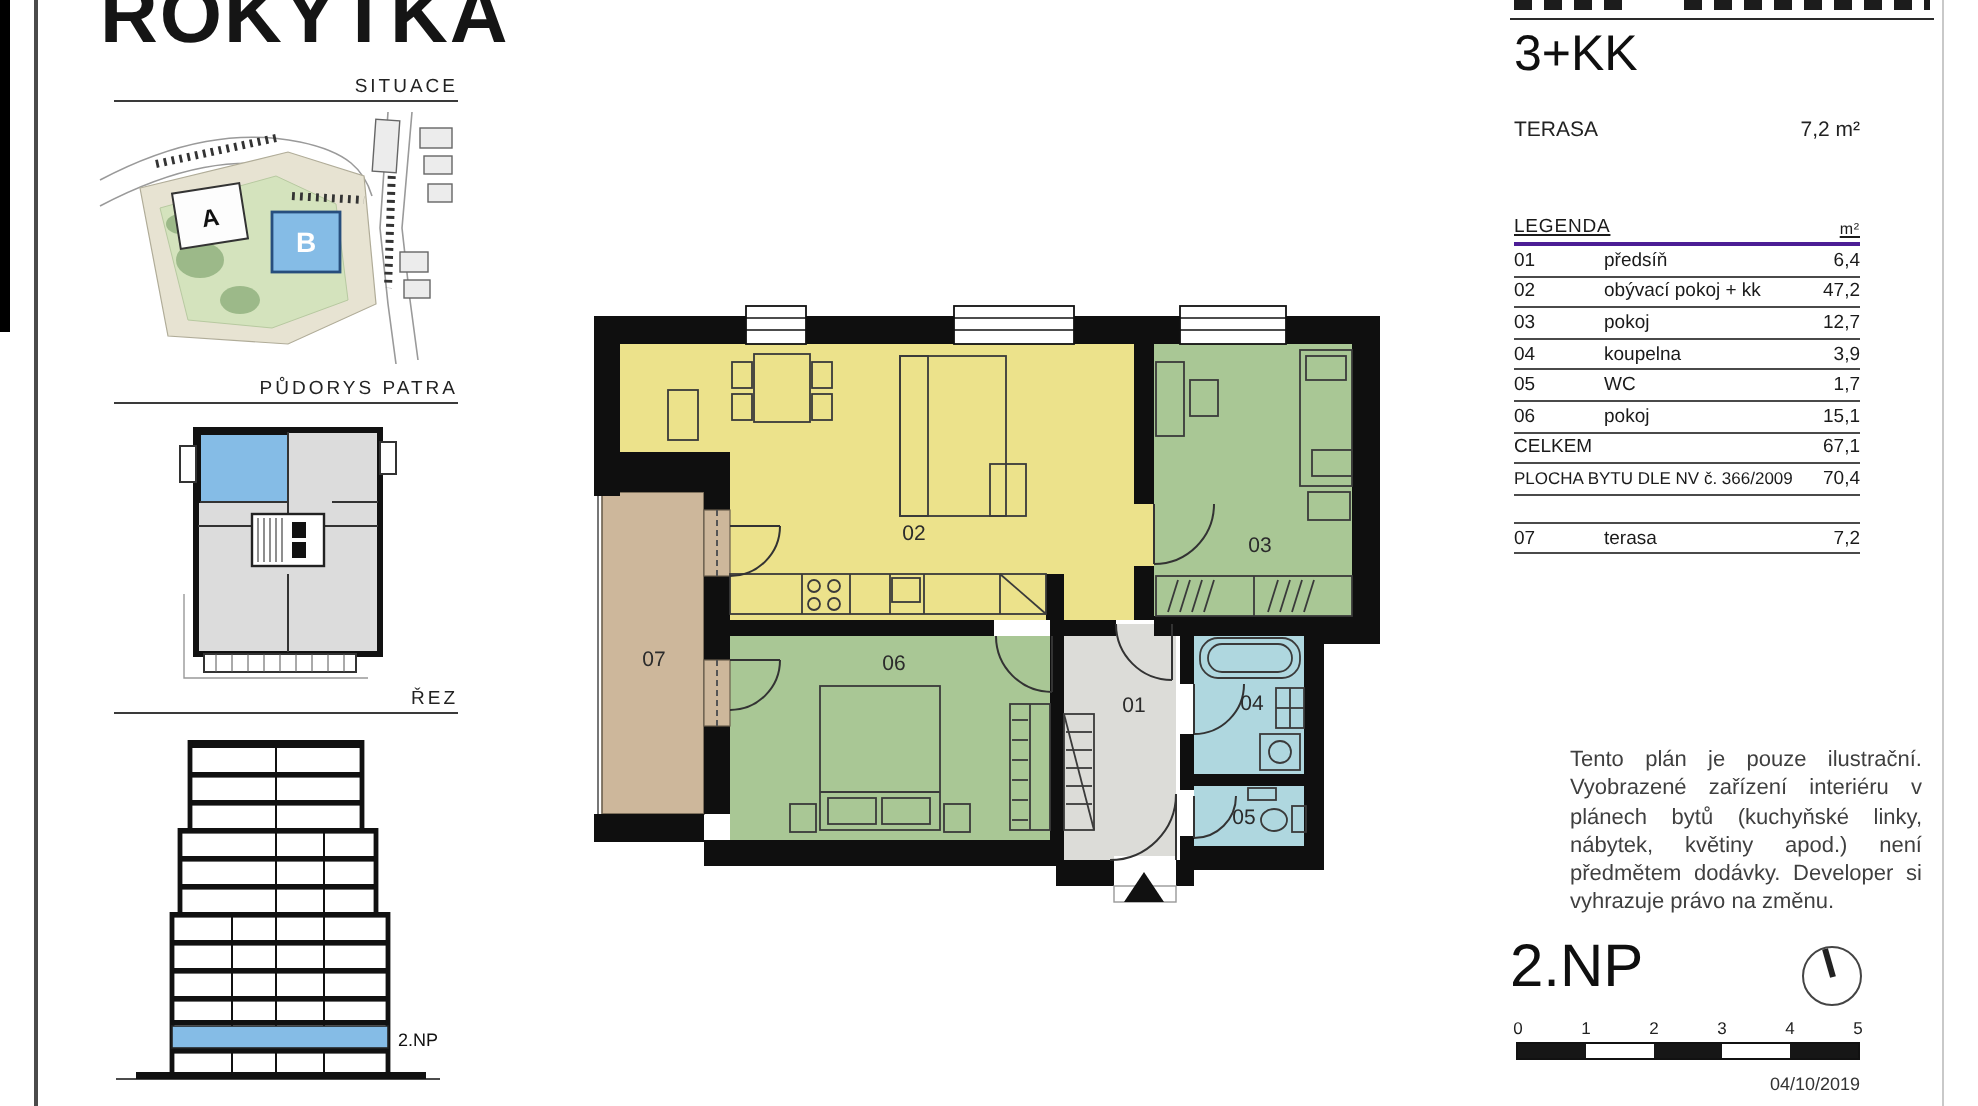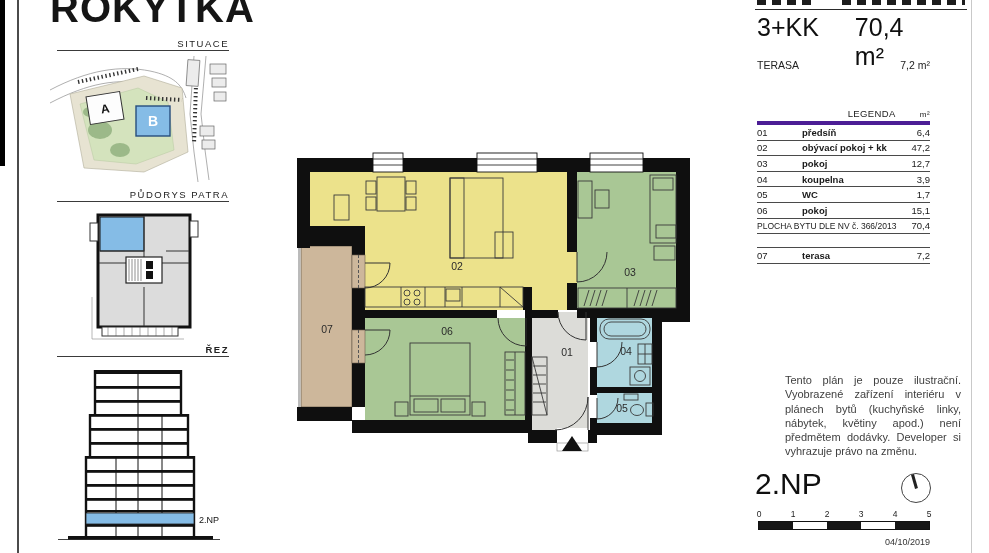--- a/index.html
+++ b/index.html
@@ -16,25 +16,25 @@
   .logo{left:50px;top:-14px;font-size:40px;font-weight:800;letter-spacing:1px;color:#151515;white-space:nowrap;}
   
   .side-label{left:57px;width:172px;text-align:right;font-size:9.5px;letter-spacing:1.5px;color:#222;}
   .side-rule{left:57px;width:172px;height:1px;background:#3a3a3a;}
   
   .cut-strip{top:0;height:5px;background:repeating-linear-gradient(90deg,#1c1c1c 0 9px,transparent 9px 15px);}
   .hdr-rule{left:755px;top:9px;width:212px;height:1px;background:#2a2a2a;}
   .unit-row{left:757px;top:13px;width:173px;display:flex;justify-content:space-between;align-items:baseline;font-size:25px;color:#0f0f0f;gap:36px;}
   .terasa-row{left:757px;top:59px;width:173px;display:flex;justify-content:space-between;font-size:10.5px;color:#222;}
   .legend{left:757px;top:108px;width:173px;font-size:9.5px;color:#1a1a1a;}
-  .lg-head{display:flex;justify-content:flex-end;align-items:flex-end;border-bottom:4px solid #4c1d95;padding-bottom:2px;letter-spacing:.4px;}
+  .lg-head{display:flex;justify-content:space-between;align-items:flex-end;border-bottom:2px solid #4c1d95;padding-bottom:2px;letter-spacing:.4px;text-decoration:underline;}
   .lg-head .m2{font-size:8px;padding-left:24px;}
   .lg-row{display:flex;align-items:center;height:14.6px;border-bottom:1px solid #4a4a4a;}
   .lg-num{width:45px;}
-  .lg-name{flex:1;font-weight:bold;}
+  .lg-name{flex:1;}
   .lg-val{text-align:center;}
   .lg-total{font-size:9.5px;}
   .lg-statute .lg-name2{font-size:8.5px;flex:1;}
   .lg-gap{height:13px;border:none;}
   .lg-terr{border-top:1px solid #4a4a4a;}
   .disclaimer{left:785px;top:373px;width:176px;font-size:11px;line-height:1.3;text-align:justify;color:#3f3f3f;}
   .floor-big{left:755px;top:467px;font-size:30px;color:#0f0f0f;}
   .scalebar{left:758px;top:509px;width:172px;height:24px;}
   .scalebar .tick{position:absolute;top:0;font-size:8.5px;color:#222;width:10px;text-align:center;}
   .bar{position:absolute;left:0;top:12px;width:170px;height:7px;border:1px solid #111;display:flex;}
@@ -124,21 +124,21 @@
     <line x1="36" y1="116" x2="36" y2="125"></line>
       <line x1="44" y1="116" x2="44" y2="125"></line>
     <line x1="52" y1="116" x2="52" y2="125"></line>
       <line x1="60" y1="116" x2="60" y2="125"></line>
     <line x1="68" y1="116" x2="68" y2="125"></line>
       <line x1="76" y1="116" x2="76" y2="125"></line>
     <line x1="84" y1="116" x2="84" y2="125"></line>
   </g>
 </svg>
 
-<div class="abs side-label" style="top:344px;font-weight:bold;">ŘEZ</div>
+<div class="abs side-label" style="top:344px;">ŘEZ</div>
 <div class="abs side-rule" style="top:356px;"></div>
 
 <svg class="abs" style="left:58px;top:360px;" width="162" height="190" viewBox="0 0 162 190">
 
   <g fill="#111">
     <rect x="36" y="10" width="88" height="4"></rect>
     <rect x="36" y="26" width="88" height="2.8"></rect>
     <rect x="36" y="40" width="88" height="2.8"></rect>
     <rect x="31" y="54" width="100" height="2.8"></rect>
     <rect x="31" y="68" width="100" height="2.8"></rect>
@@ -349,21 +349,20 @@
     <text x="622" y="412">05</text>
   </g>
 </svg>
 
 <div class="abs cut-strip" style="left:757px;width:60px;"></div>
 <div class="abs cut-strip" style="left:842px;width:123px;"></div>
 <div class="abs hdr-rule"></div>
 
 <div class="abs unit-row">
   <span>3+KK</span>
-  <span>70,4 m²</span>
 </div>
 <div class="abs terasa-row">
   <span>TERASA</span>
   <span>7,2 m²</span>
 </div>
 
 <div class="abs legend">
   <div class="lg-head">
     <span>LEGENDA</span>
     <span class="m2">m²</span>
@@ -398,22 +397,26 @@
     <span class="lg-name">WC</span>
     <span class="lg-val">1,7</span>
   </div>
 
   <div class="lg-row">
     <span class="lg-num">06</span>
     <span class="lg-name">pokoj</span>
     <span class="lg-val">15,1</span>
   </div>
 </div>
+  <div class="lg-row lg-total">
+    <span class="lg-name">CELKEM</span>
+    <span class="lg-val">67,1</span>
+  </div>
   <div class="lg-row lg-statute">
-    <span class="lg-name2">PLOCHA BYTU DLE NV č. 366/2013</span>
+    <span class="lg-name2">PLOCHA BYTU DLE NV č. 366/2009</span>
     <span class="lg-val">70,4</span>
   </div>
   <div class="lg-gap"></div>
   <div class="lg-row lg-terr">
     <span class="lg-num">07</span>
     <span class="lg-name">terasa</span>
     <span class="lg-val">7,2</span>
   </div>
 </div>
 

